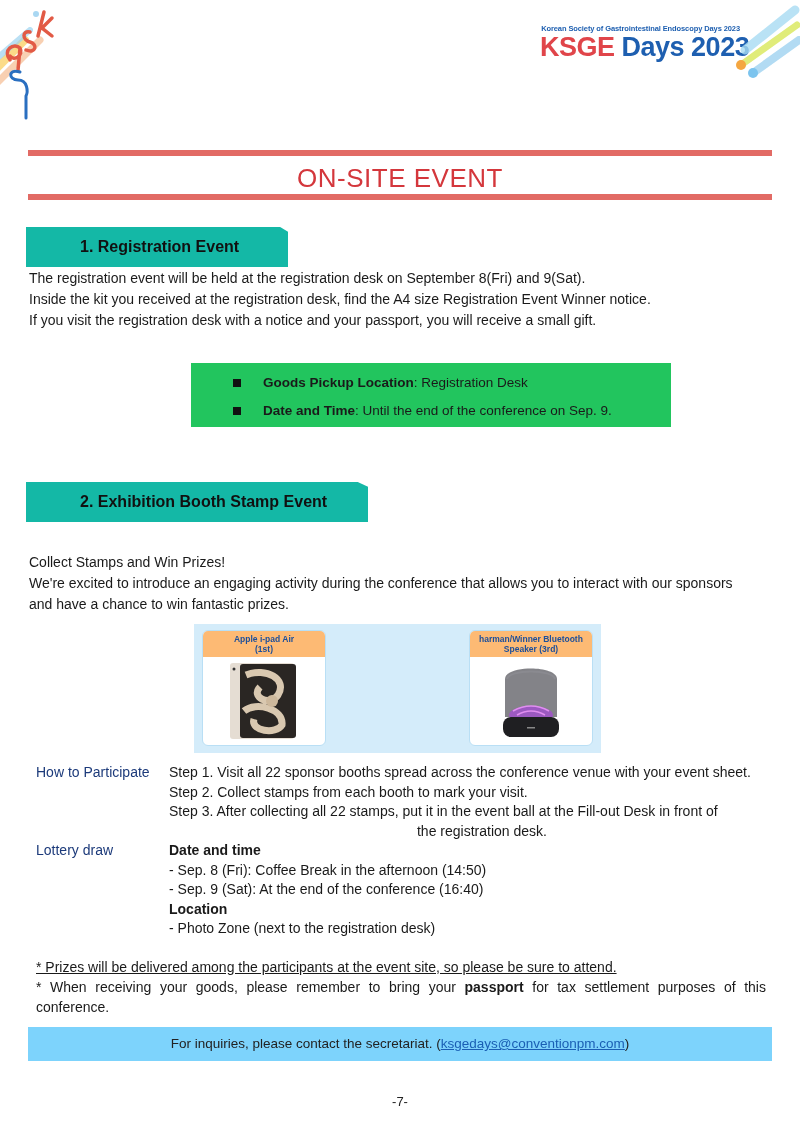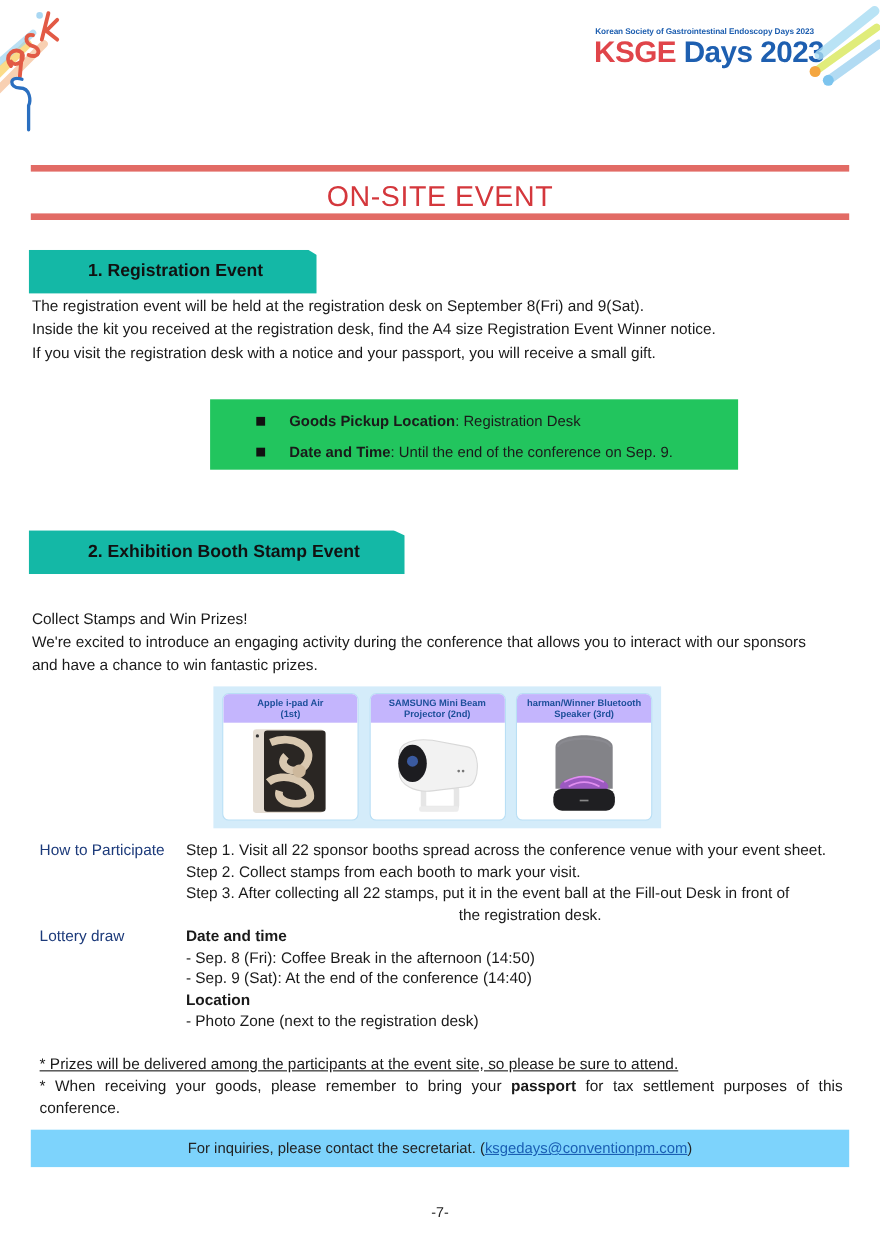--- a/index.html
+++ b/index.html
@@ -27,21 +27,21 @@
   .p1 { top: 268px; }
   .p2 { top: 552px; }
 
   .goods-box { position: absolute; left: 152px; top: 363px; width: 480px; height: 64px; background: #22c55e; padding: 6px 0 0 42px; margin-left: 39px; }
   .goods-item { font-size: 13.5px; line-height: 28px; display: flex; align-items: center; white-space: nowrap; }
   .bullet-sq { display: inline-block; width: 8px; height: 8px; background: #111; margin-right: 22px; }
   .goods-item b { font-weight: bold; }
 
   .prizes { position: absolute; left: 194px; top: 624px; width: 407px; height: 129px; background: #d4ecfa; padding: 6px 8px; display: flex; justify-content: space-between; }
   .prize-card { width: 124px; height: 116px; background: #fff; border-radius: 6px; overflow: hidden; border: 1px solid #b9dff5; display: flex; flex-direction: column; }
-  .prize-label { background: #c4b5fd; color: #1d4f9a; font-size: 8.5px; font-weight: bold; text-align: center; line-height: 10px; padding: 3px 2px 2px; height: 26px; white-space: pre-line; }
+  .prize-label { background: #fdba74; color: #1d4f9a; font-size: 8.5px; font-weight: bold; text-align: center; line-height: 10px; padding: 3px 2px 2px; height: 26px; white-space: pre-line; }
   .prize-img { flex: 1; display: flex; align-items: center; justify-content: center; }
 
   .info { position: absolute; left: 36px; top: 763px; width: 740px; font-size: 14px; line-height: 19.5px; }
   .info-row { display: flex; }
   .info-label { width: 133px; color: #1c3a7a; flex-shrink: 0; white-space: nowrap; }
   .info-val { white-space: nowrap; }
   .info-val .indent { padding-left: 44px; display: block; text-align: center; }
   .info-val b { font-weight: bold; }
 
   .notes { position: absolute; left: 36px; top: 957px; width: 730px; font-size: 14px; line-height: 20px; }
@@ -120,35 +120,20 @@
       <svg width="76" height="80" viewBox="0 0 76 80">
         <rect x="4" y="2" width="64" height="76" rx="3" fill="#e5ddd3"></rect>
         <rect x="14" y="3" width="56" height="74" rx="3" fill="#2a2623"></rect>
         <circle cx="8" cy="8" r="1.5" fill="#333"></circle>
         <path d="M20 14 C40 6,62 18,52 34 C44 46,24 36,34 26 M18 50 C30 40,58 48,56 64 C50 74,24 70,28 58" stroke="#d9c8b0" stroke-width="7" fill="none"></path>
         <circle cx="46" cy="40" r="6" fill="#cdb89c"></circle>
       </svg>
     </div>
   </div>
   <div class="prize-card">
-    <div class="prize-label">SAMSUNG Mini Beam
-Projector (2nd)</div>
-    <div class="prize-img">
-      <svg width="90" height="80" viewBox="0 0 90 80">
-        <rect x="32" y="54" width="30" height="20" rx="3" fill="none" stroke="#e6e6e6" stroke-width="5"></rect>
-        <rect x="28" y="72" width="36" height="5" rx="2" fill="#ececec"></rect>
-        <path d="M10 24 C10 14,24 10,40 12 L72 18 C84 20,84 52,72 54 L40 58 C24 60,10 52,10 42 Z" fill="#f2f2f2" stroke="#d8d8d8"></path>
-        <ellipse cx="22" cy="33" rx="13" ry="17" fill="#1c1c20"></ellipse>
-        <circle cx="22" cy="31" r="5" fill="#3a5aa0"></circle>
-        <circle cx="64" cy="40" r="1.2" fill="#777"></circle>
-          <circle cx="68" cy="40" r="1.2" fill="#777"></circle>
-      </svg>
-    </div>
-  </div>
-  <div class="prize-card">
     <div class="prize-label">harman/Winner Bluetooth
 Speaker (3rd)</div>
     <div class="prize-img">
       <svg width="72" height="80" viewBox="0 0 72 80">
         <path d="M10 18 C10 4,62 4,62 18 L62 56 L10 56 Z" fill="#5a5a60" opacity="0.75"></path>
         <path d="M12 18 C14 8,58 8,60 18" stroke="#8a8a90" stroke-width="2" fill="none"></path>
         <ellipse cx="36" cy="54" rx="22" ry="9" fill="#a34fcf" opacity="0.8"></ellipse>
         <path d="M18 50 Q36 40 54 50 M22 54 Q36 46 50 54" stroke="#e08ef0" stroke-width="1.5" fill="none"></path>
         <rect x="8" y="56" width="56" height="20" rx="8" fill="#1f1f22"></rect>
         <rect x="32" y="66" width="8" height="1.5" fill="#888"></rect>
@@ -165,21 +150,21 @@
       <div>Step 2. Collect stamps from each booth to mark your visit.</div>
       <div>Step 3. After collecting all 22 stamps, put it in the event ball at the Fill-out Desk in front of</div>
       <span class="indent">the registration desk.</span>
     </div>
   </div>
   <div class="info-row">
     <div class="info-label">Lottery draw</div>
     <div class="info-val">
       <b>Date and time</b>
       <div>- Sep. 8 (Fri): Coffee Break in the afternoon (14:50)</div>
-      <div>- Sep. 9 (Sat): At the end of the conference (14:40)</div>
+      <div>- Sep. 9 (Sat): At the end of the conference (16:40)</div>
       <b>Location</b>
       <div>- Photo Zone (next to the registration desk)</div>
     </div>
   </div>
 </div>
 
 <div class="notes">
   <div><u>* Prizes will be delivered among the participants at the event site, so please be sure to attend.</u></div>
   <div class="note2"><span>* When receiving your goods, please remember to bring your </span><b>passport</b><span> for tax settlement purposes of this conference.</span></div>
 </div>

